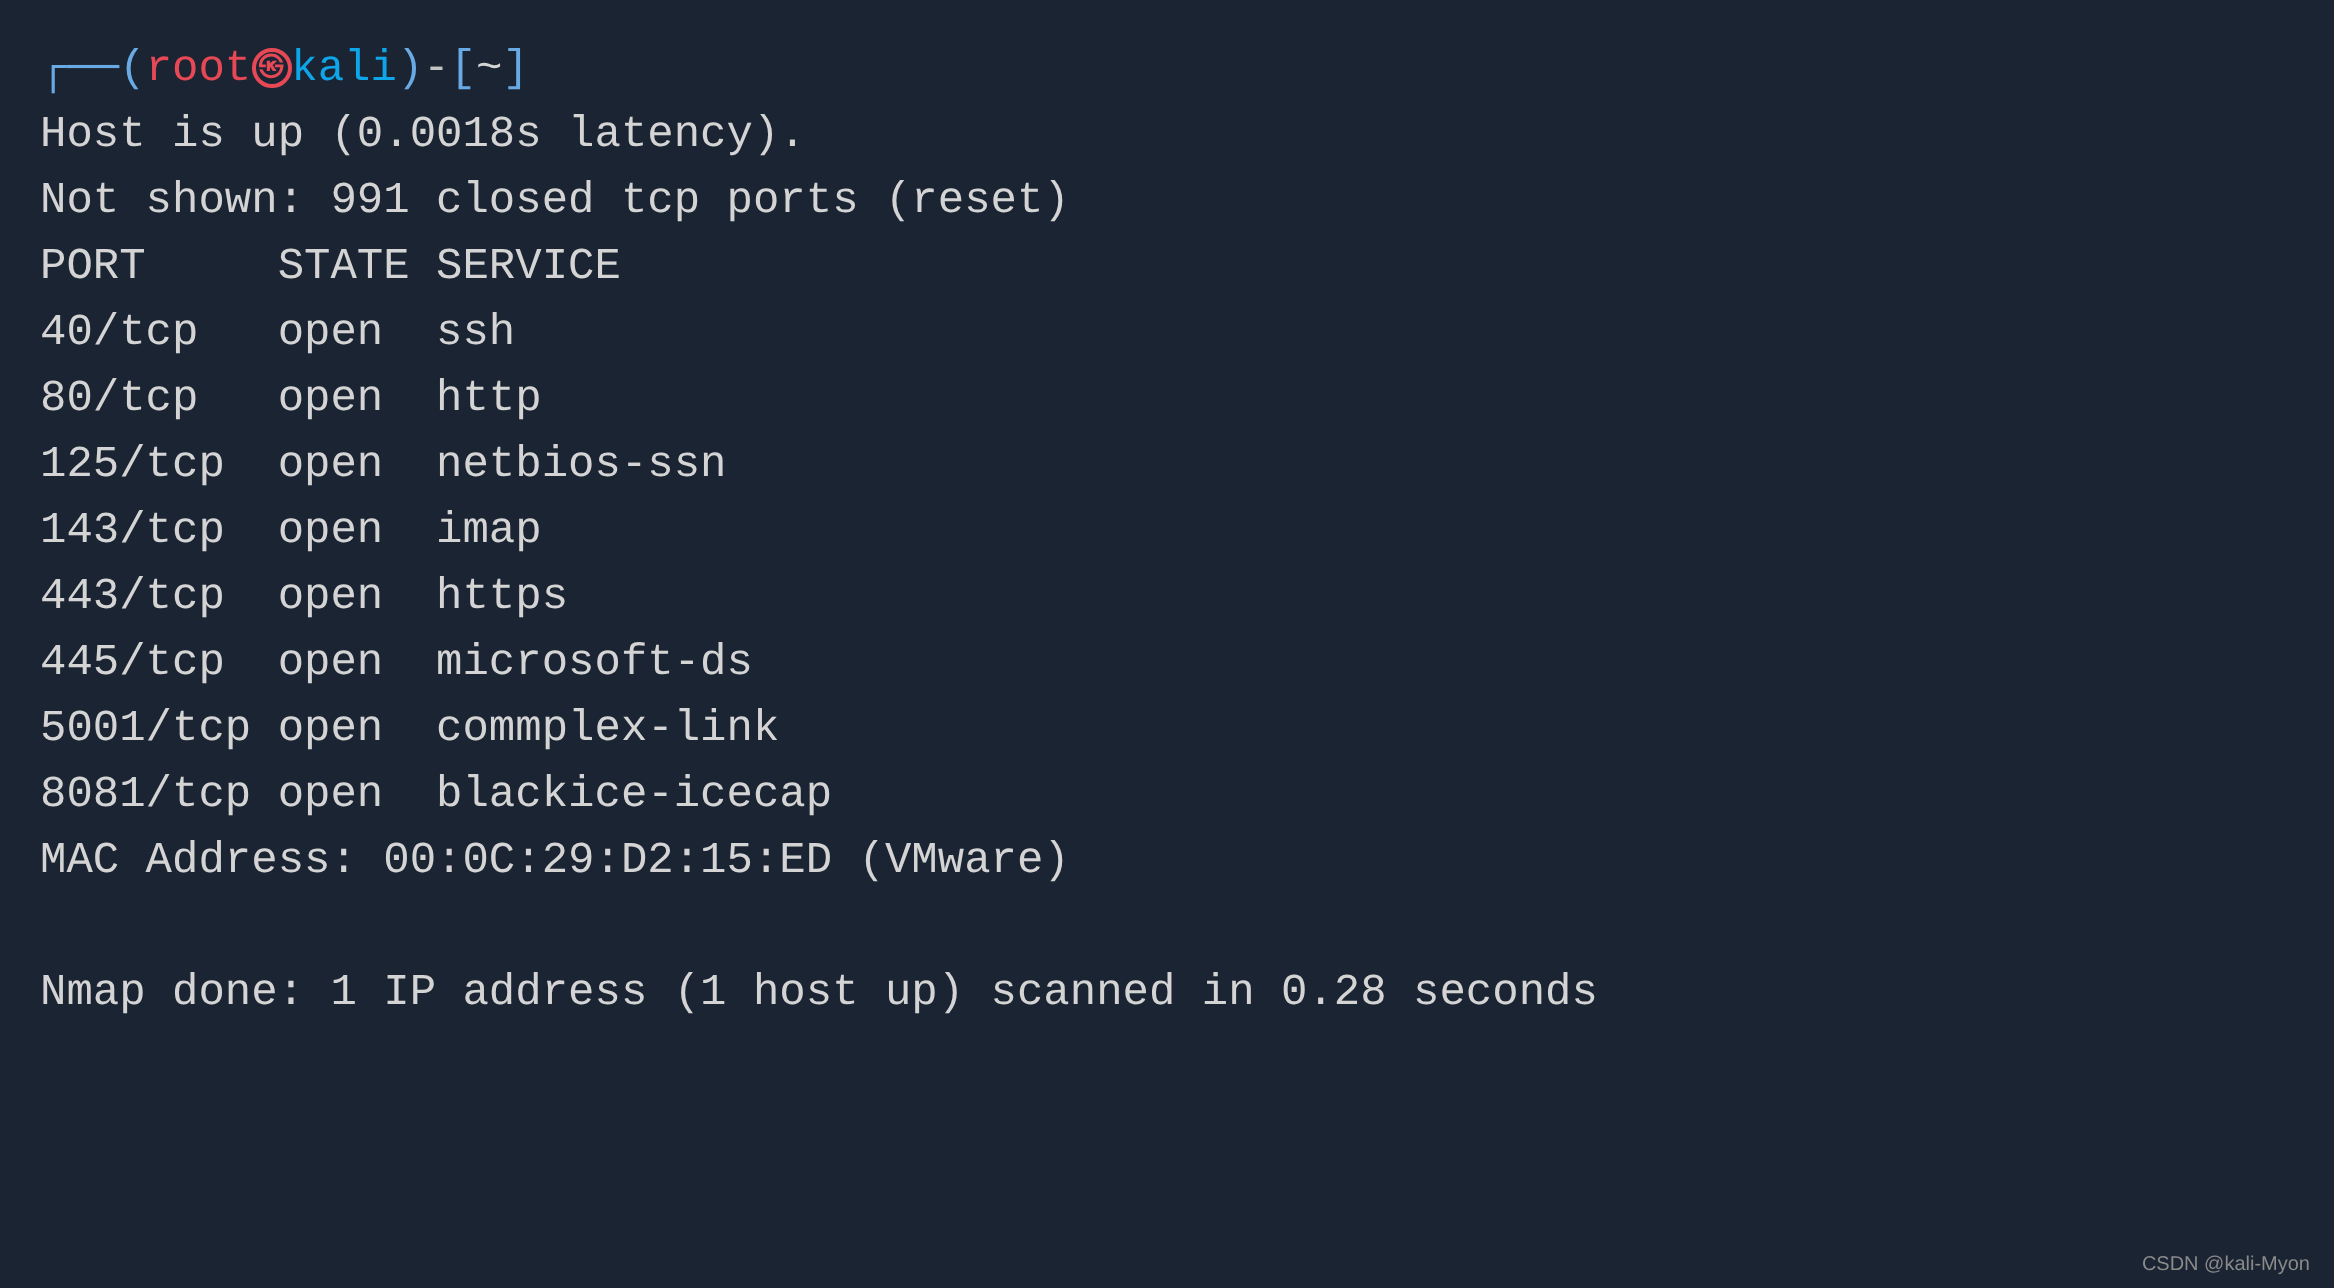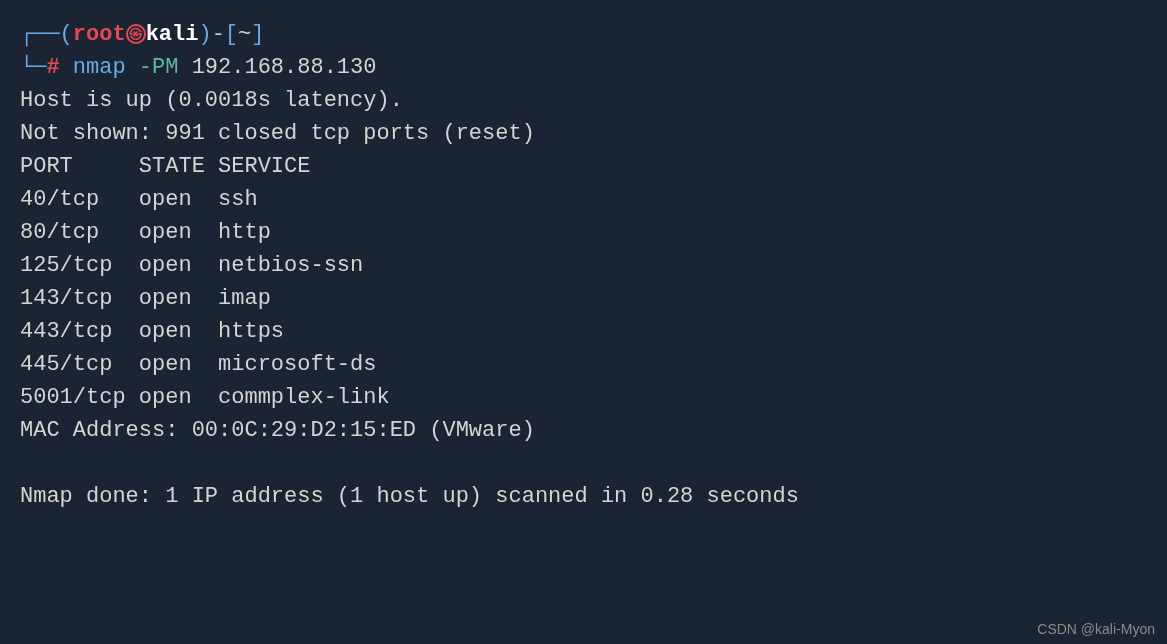--- a/index.html
+++ b/index.html
@@ -13,23 +13,23 @@
     color: #D4D4D4;
     padding: 18px 20px;
     overflow: hidden;
     position: relative;
   }
   .prompt-line {
     white-space: pre;
   }
   .branch { color: #6AAAE4; }
   .paren { color: #6AAAE4; }
-  .root { color: #E74856; font-weight: bold; }
+  .root { color: #E74856; font-weight: normal; }
   .at { color: #E74856; }
-  .host { color: #ffffff; font-weight: bold; }
+  .host { color: #0ea5e9; font-weight: normal; }
   .dash { color: #C4C4C4; }
   .bracket { color: #6AAAE4; }
   .tilde { color: #D4D4D4; }
   .hash { color: #E74856; font-weight: bold; }
   .cmd { color: #6AAAE4; }
   .flag { color: #5FB3B3; }
   .arg { color: #D4D4D4; }
   .output { color: #D4D4D4; white-space: pre; }
   .encircled {
     display: inline-block;
@@ -42,40 +42,40 @@
     font-size: 14px;
     vertical-align: middle;
     color: #E74856;
     font-weight: bold;
   }
   .watermark {
     position: absolute;
     bottom: 4px;
     right: 12px;
     font-family: Arial, sans-serif;
-    font-size: 14px;
+    font-size: 10px;
     color: #8A8A8A;
   }
   .line { white-space: pre; }
 </style>
 </head>
 <body>
 
 <div>
   <div class="prompt-line"><span class="branch">┌──</span><span class="paren">(</span><span class="root">root</span><span class="at encircled">㉿</span><span class="host">kali</span><span class="paren">)</span><span class="dash">-</span><span class="bracket">[</span><span class="tilde">~</span><span class="bracket">]</span></div>
-  <div class="prompt-line"><span class="branch">└─</span><span class="hash">#</span> <span class="cmd">nmap</span> <span class="flag">-PM</span> <span class="arg">192.168.88.130</span></div>
 
   <div class="output line">Host is up (0.0018s latency).</div>
   <div class="output line">Not shown: 991 closed tcp ports (reset)</div>
   <div class="output line">PORT     STATE SERVICE</div>
   <div class="output line">40/tcp   open  ssh</div>
   <div class="output line">80/tcp   open  http</div>
   <div class="output line">125/tcp  open  netbios-ssn</div>
   <div class="output line">143/tcp  open  imap</div>
   <div class="output line">443/tcp  open  https</div>
   <div class="output line">445/tcp  open  microsoft-ds</div>
   <div class="output line">5001/tcp open  commplex-link</div>
+  <div class="output line">8081/tcp open  blackice-icecap</div>
   <div class="output line">MAC Address: 00:0C:29:D2:15:ED (VMware)</div>
   <div class="output line">&nbsp;</div>
   <div class="output line">Nmap done: 1 IP address (1 host up) scanned in 0.28 seconds</div>
 </div>
 
 <div class="watermark">CSDN @kali-Myon</div>
 
 </body></html>

